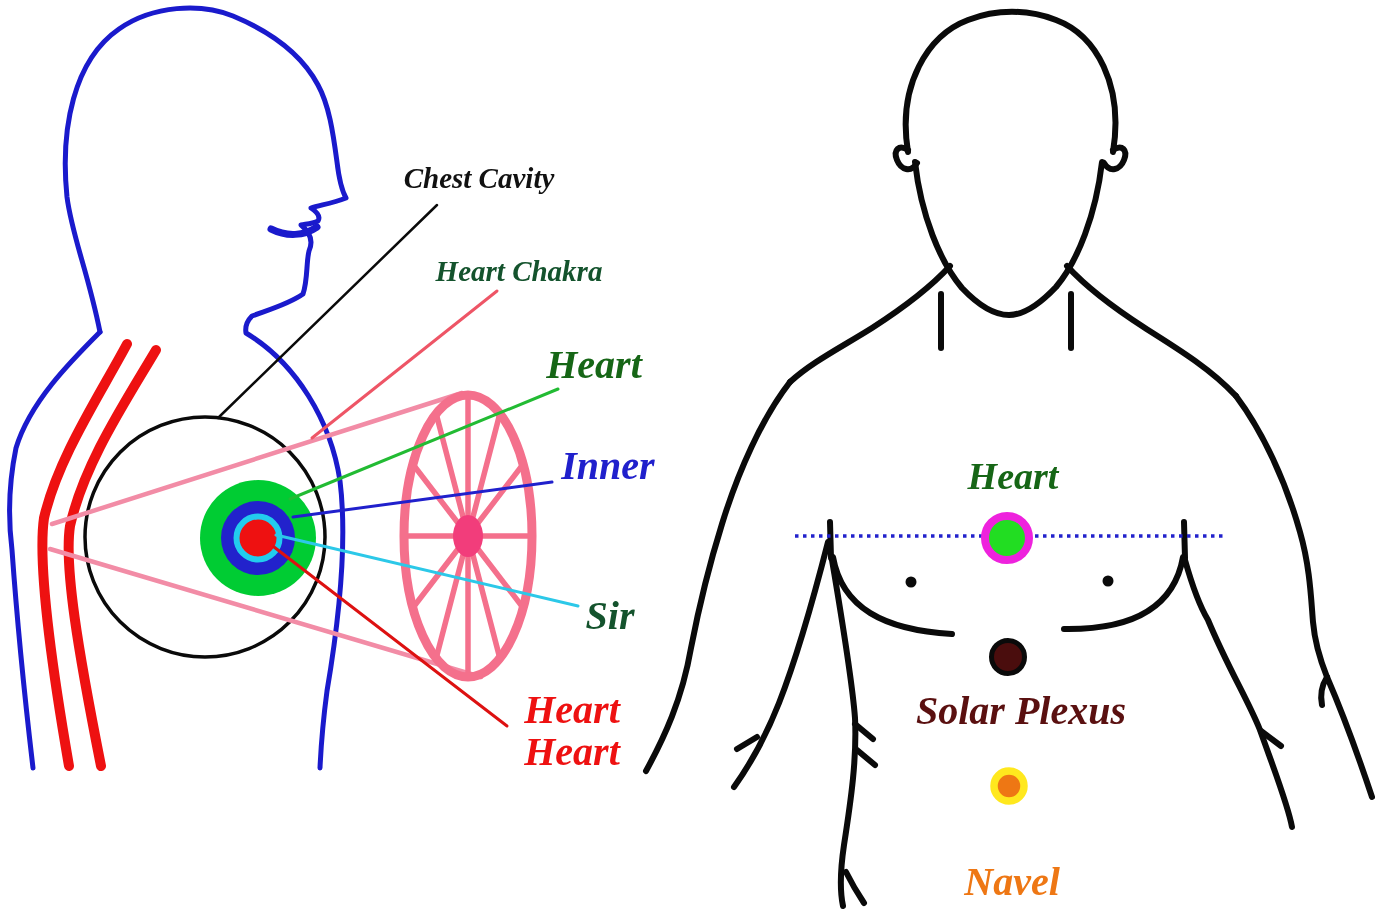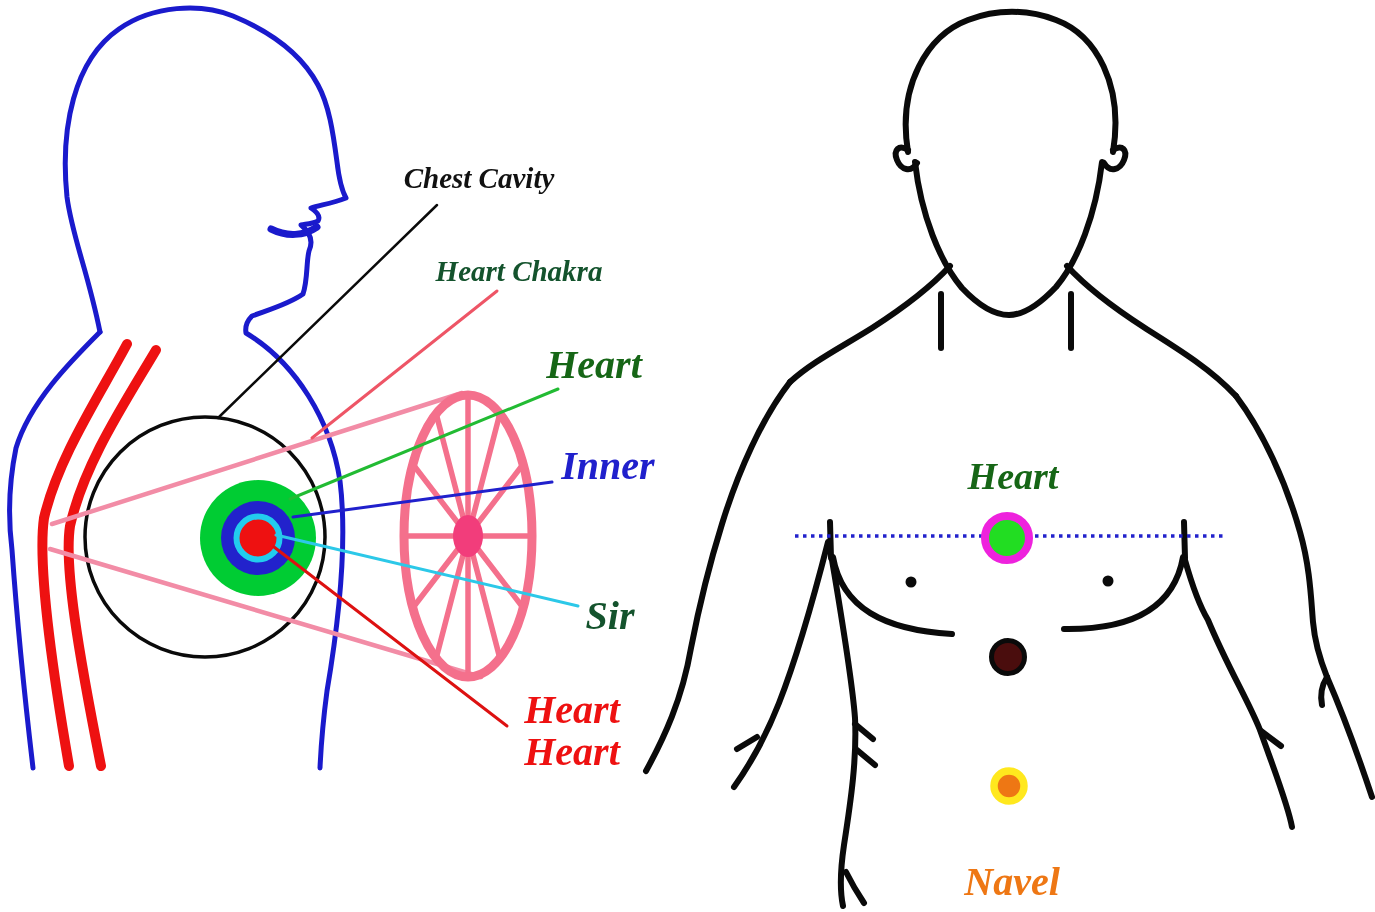--- a/index.html
+++ b/index.html
@@ -186,16 +186,17 @@
 
   <div class="lbl sz40" style="left: 610px; top: 616px; color: #14532d;">Sir</div>
 
   <div class="lbl sz40" style="left: 572px; top: 731px; color: rgb(238, 17, 17);">
     <div>Heart</div>
     <div>Heart</div>
   </div>
 
   <div class="lbl sz38" style="left: 1013px; top: 477px; color: rgb(22, 102, 22);">Heart</div>
 
+  <div class="lbl sz40" style="left: 1021px; top: 711px; color: rgb(90, 16, 16);">Solar Plexus</div>
 
   <div class="lbl sz40" style="left: 1012px; top: 834px; color: rgb(238, 119, 20); margin-top: 48px;">Navel</div>
 
 </div>
 
 </body></html>

